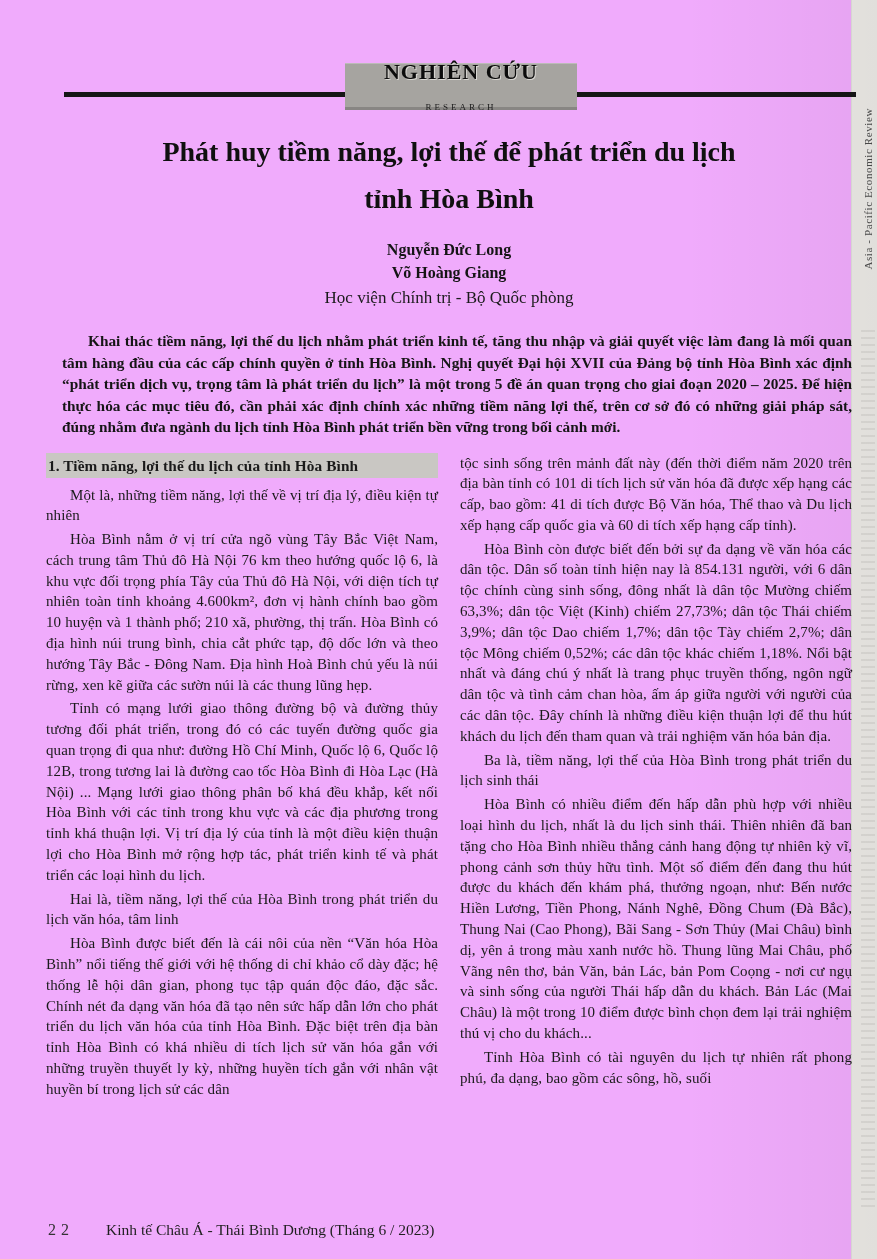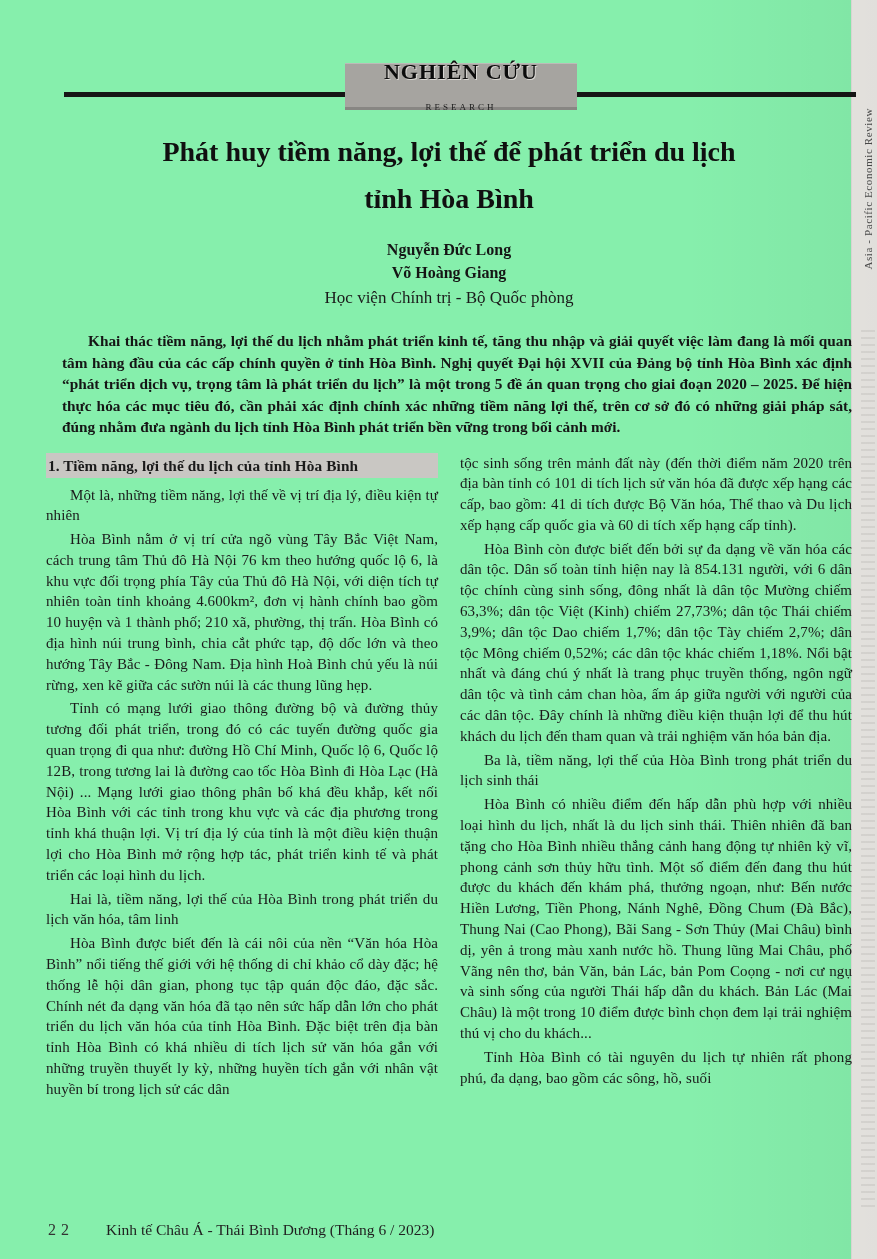--- a/index.html
+++ b/index.html
@@ -1,19 +1,19 @@
 <!DOCTYPE html>
 <html><head>
 <meta charset="utf-8">
 <style>
   html,body { margin:0; padding:0; background:#ffffff; }
   .page {
     position:relative;
     width:877px; height:1259px;
-    background:#86efac;
+    background:#f0abfc;
     font-family:"Liberation Serif", serif;
     color:#1a1a1a;
     overflow:hidden;
   }
   
   .page::after{
     content:""; position:absolute; inset:0; pointer-events:none;
     background:linear-gradient(90deg, rgba(0,0,0,0) 78%, rgba(0,0,0,0.045) 100%);
   }
 

